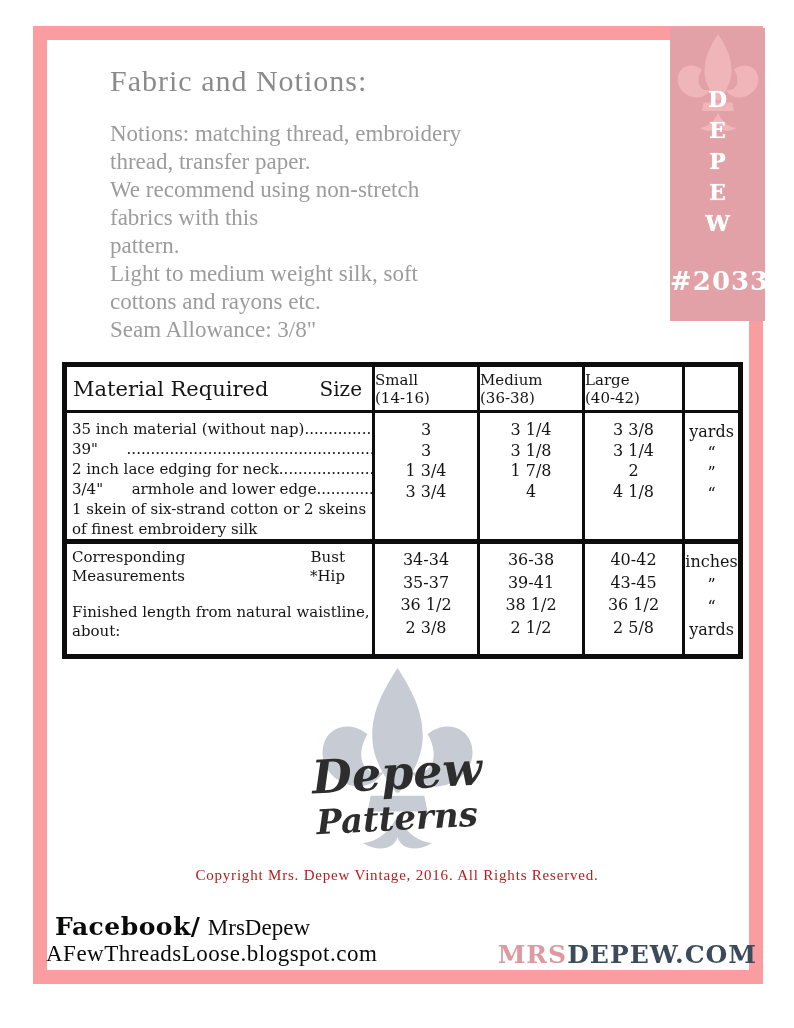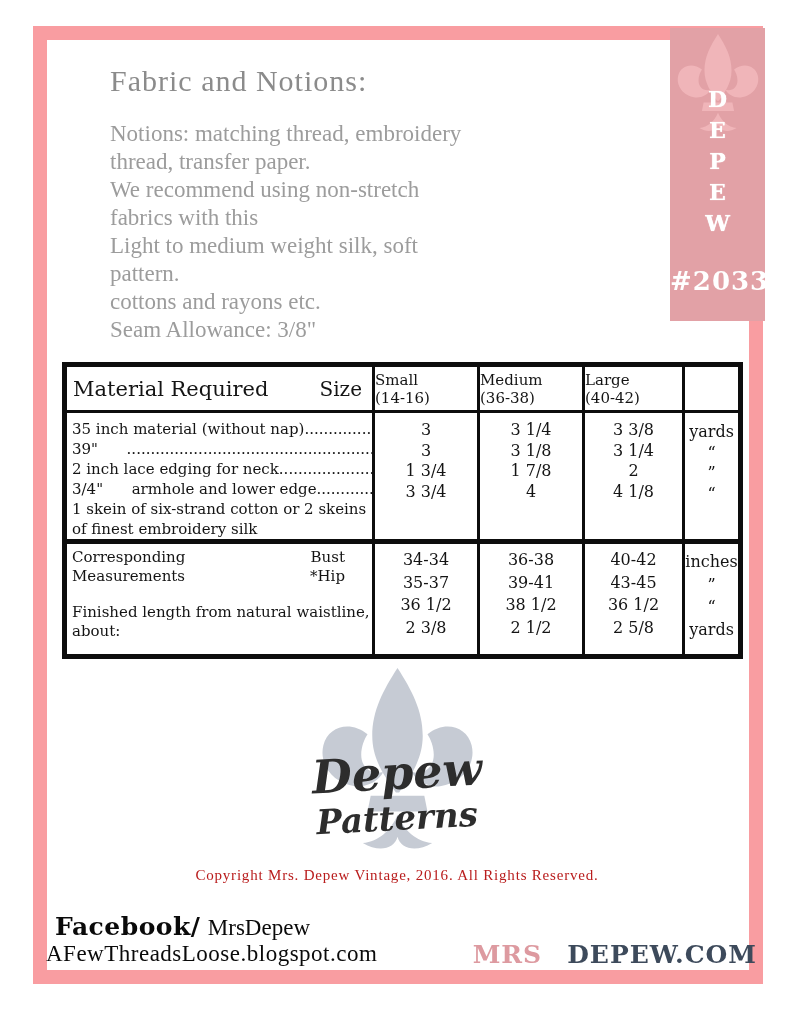--- a/index.html
+++ b/index.html
@@ -62,21 +62,21 @@
              font-family:"Liberation Serif",serif;}
   
   .fb-line{position:absolute;left:55px;top:912px;font-size:23px;color:#0a0a0a;}
   .fb-label{font-weight:bold;font-size:25px;font-family:"DejaVu Serif",serif;letter-spacing:0.5px;}
   .fb-handle{font-family:"Liberation Serif",serif;font-size:23px;}
   .blog-line{position:absolute;left:46px;top:941px;font-size:23px;color:#0a0a0a;
              font-family:"Liberation Serif",serif;letter-spacing:0.5px;}
   .site{position:absolute;right:37px;top:940px;font-size:25px;font-weight:bold;
         letter-spacing:1px;font-family:"DejaVu Serif",serif;}
   .site-pink{color:var(--site_pink,#dd9aa0);}
-  .site-navy{color:var(--site_navy,#3d4a5b);margin-left:25px;}
+  .site-navy{color:var(--site_navy,#3d4a5b);}
 </style>
 </head>
 <body>
 
 <div class="page">
 
   <div class="frame"></div>
 
   <div class="depew-panel">
     <svg class="panel-fleur" viewBox="0 0 100 130" preserveAspectRatio="xMidYMid meet">
@@ -96,22 +96,22 @@
     <div class="panel-number">#2033</div>
   </div>
 
   <div class="intro">
     <div class="intro-title">Fabric and Notions:</div>
     <div class="intro-lines">
       <div>Notions: matching thread, embroidery</div>
       <div>thread, transfer paper.</div>
       <div>We recommend using non-stretch</div>
       <div>fabrics with this</div>
+      <div>pattern.</div>
       <div>Light to medium weight silk, soft</div>
-      <div>pattern.</div>
       <div>cottons and rayons etc.</div>
       <div>Seam Allowance: 3/8"</div>
     </div>
   </div>
 
   <div class="mtable">
 
     <div class="cell hb hcell1">
       <span class="mat-title">Material Required</span>
       <span class="size-label">Size</span>

